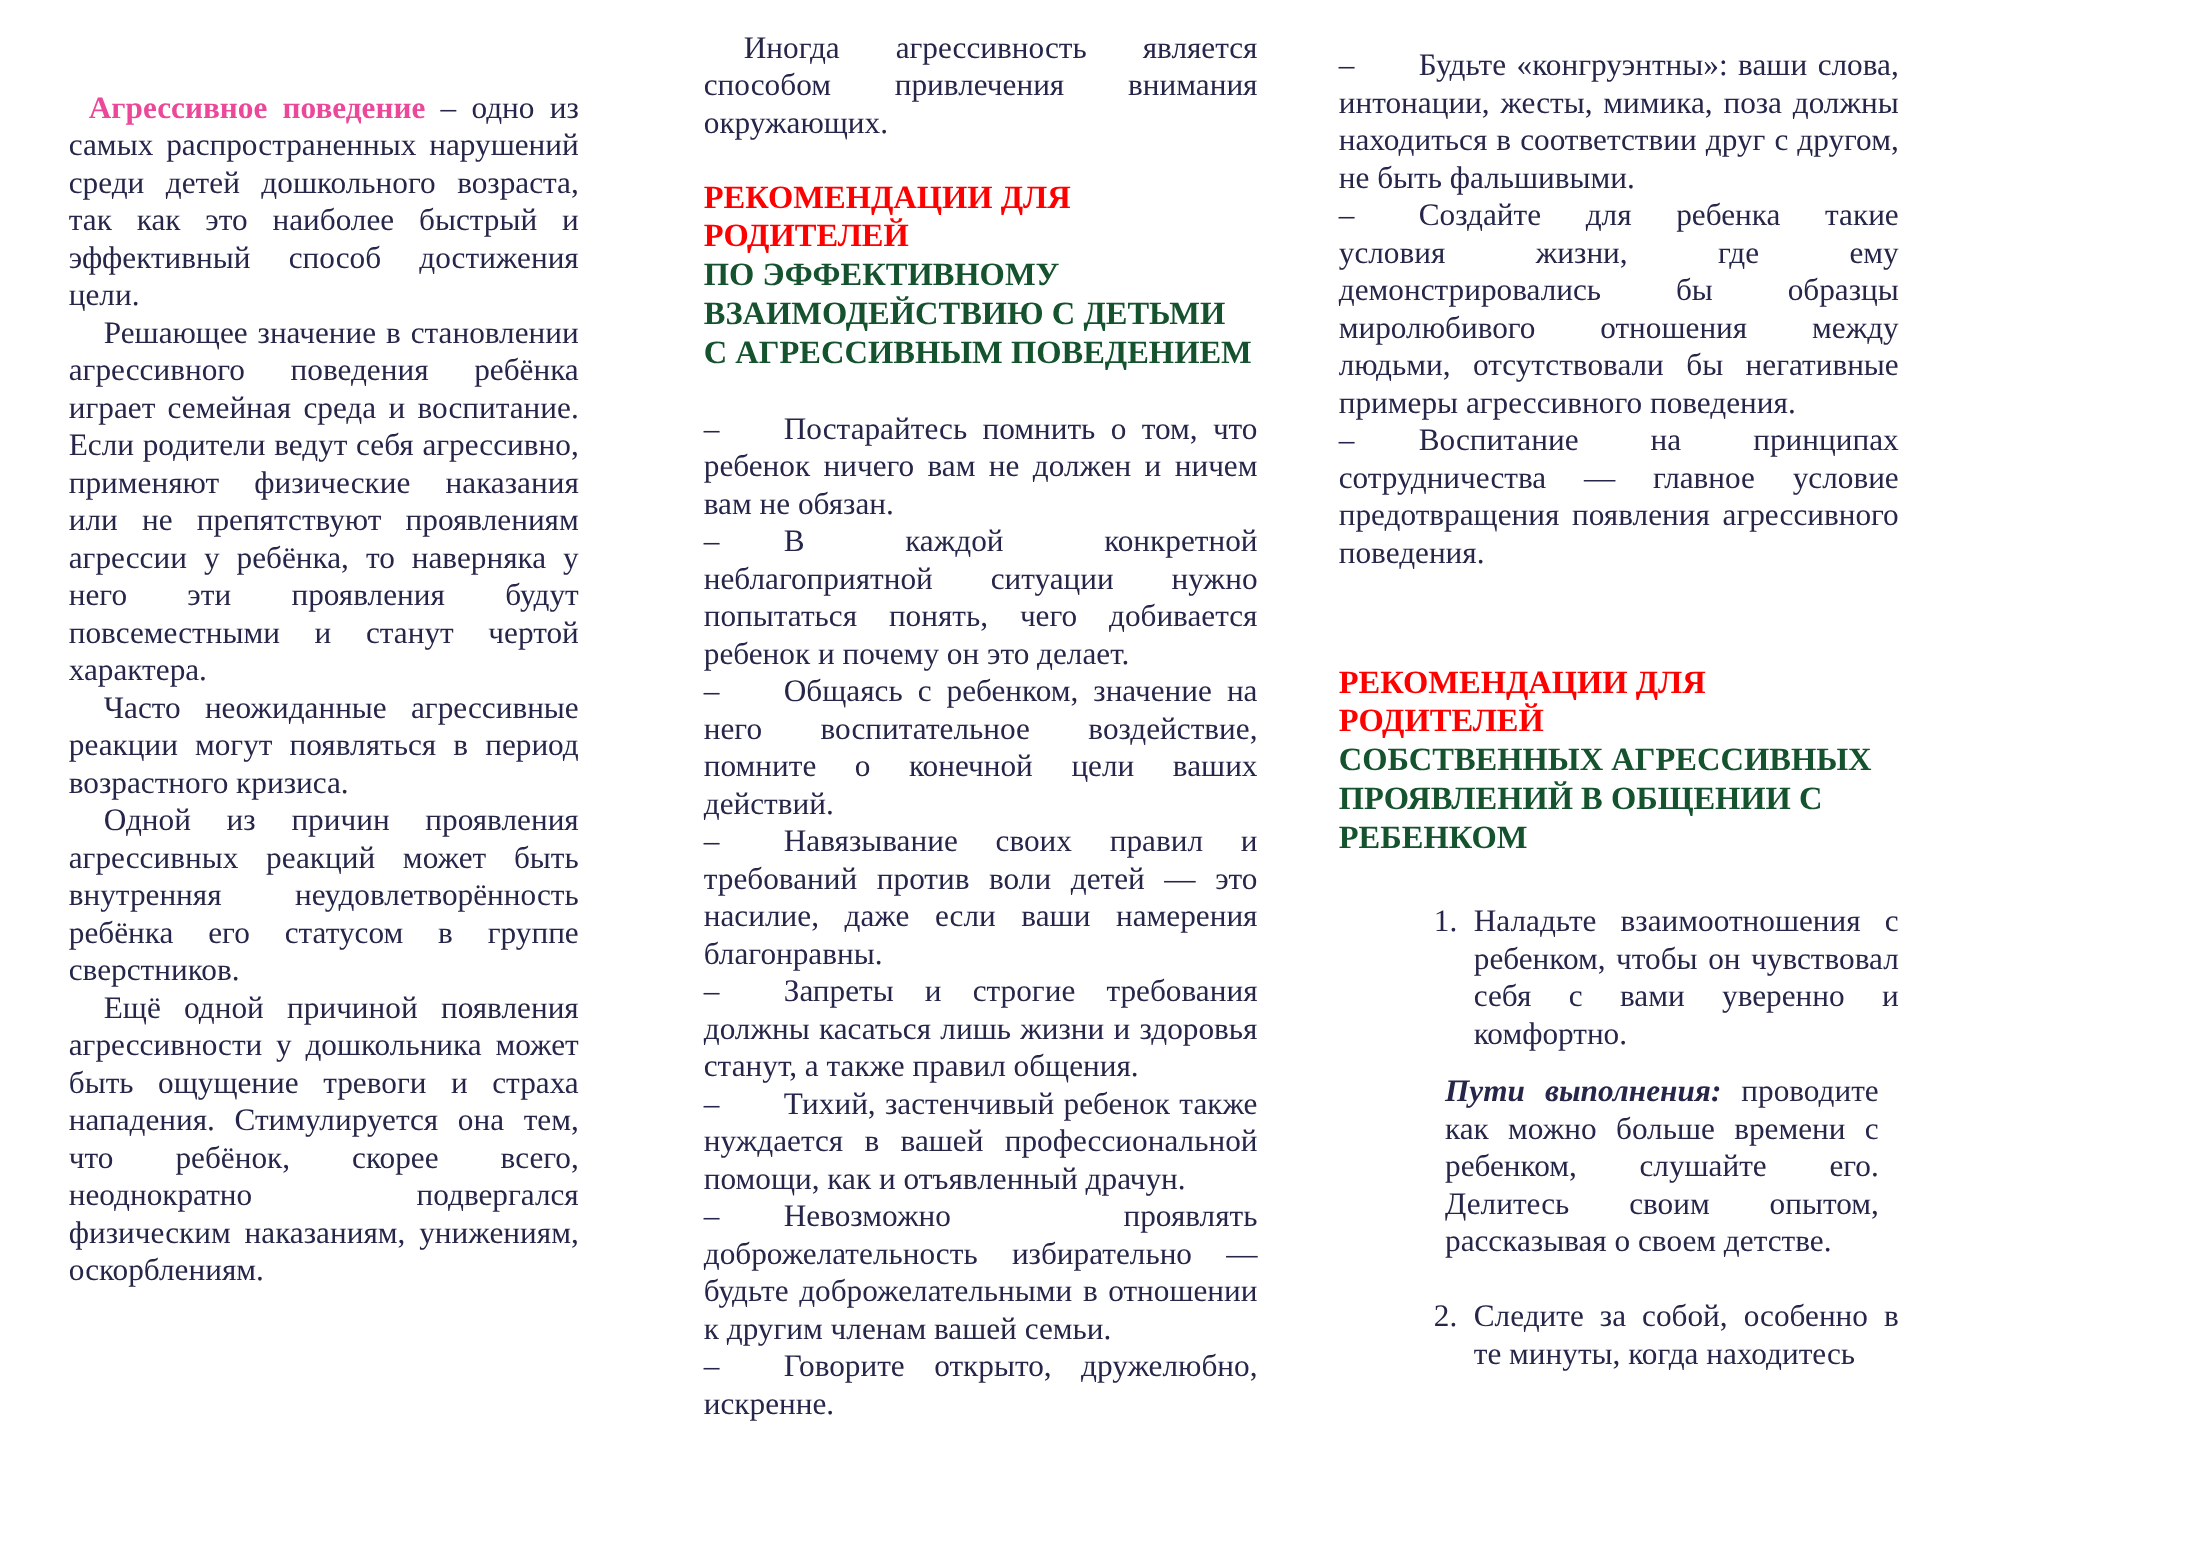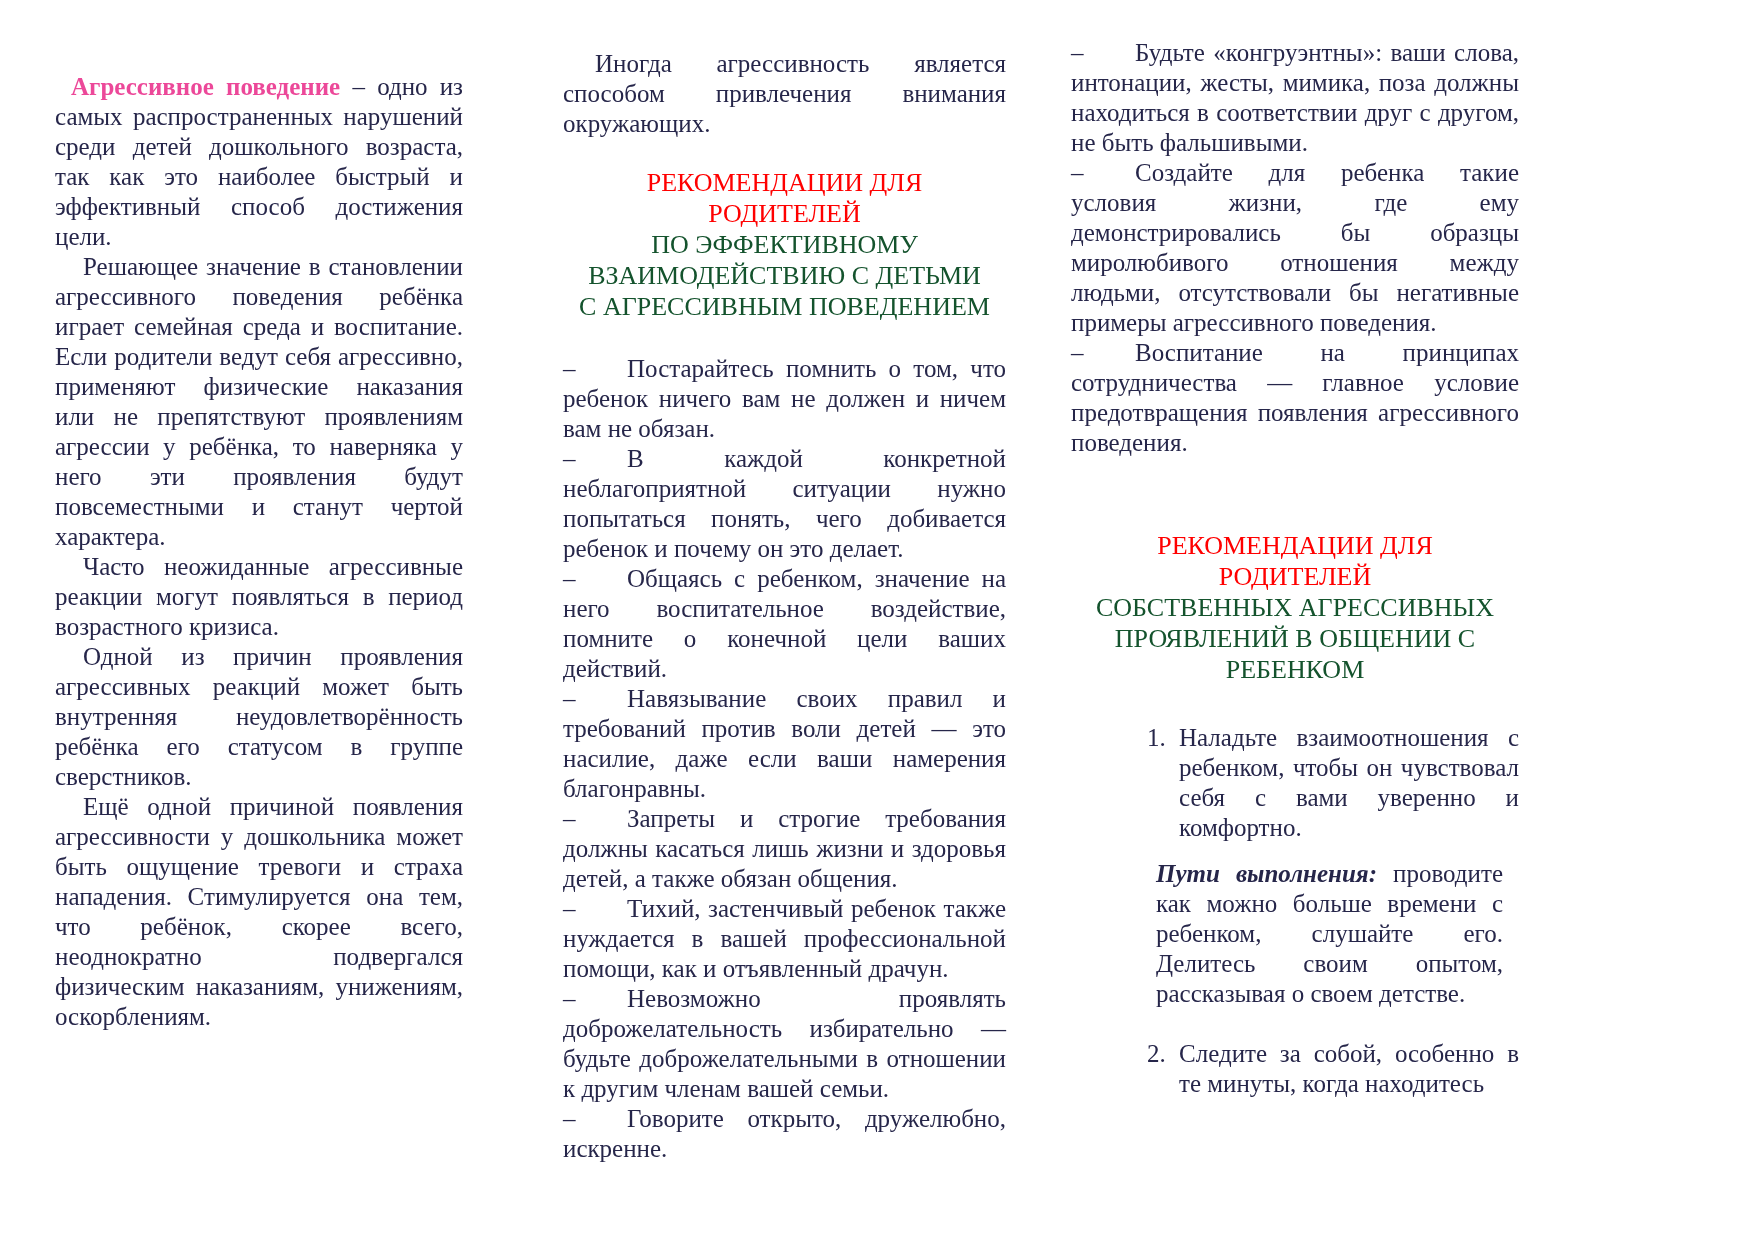--- a/index.html
+++ b/index.html
@@ -20,39 +20,39 @@
     inset: 0;
     background: #ffffff;
   }
   .col {
     position: absolute;
     font-size: 25px;
     line-height: 30px;
     text-align: justify;
   }
   .col1 { left: 55px;   top: 72px; width: 408px; }
-  .col2 { left: 563px;  top: 49px; width: 443px; }
+  .col2 { left: 563px;  top: 24px; width: 443px; }
   .col3 { left: 1071px; top: 38px; width: 448px; }
 
   p.para { margin: 0; text-indent: 28px; }
   p.lead { text-indent: 16px; }
   p.intro { text-indent: 32px; }
 
   .lead-title {
     color: #ec4899;
     font-weight: bold;
   }
 
   .heading { margin: 28px 0 32px 0; text-align: center; }
   .col3 .heading { margin: 72px 0 38px 0; }
   .head-line {
-    font-weight: normal;
+    font-weight: bold;
     font-size: 26px;
     line-height: 31px;
-    text-align: center;
+    text-align: left;
   }
   .head-red  { color: #ff0000; }
   .head-blue { color: #14532d; }
 
   p.dash-item {
     margin: 0;
     position: relative;
     text-indent: 64px;
   }
   p.dash-item .dash {
@@ -105,21 +105,21 @@
       <div class="head-line head-red">РОДИТЕЛЕЙ</div>
       <div class="head-line head-blue">ПО ЭФФЕКТИВНОМУ</div>
       <div class="head-line head-blue">ВЗАИМОДЕЙСТВИЮ С ДЕТЬМИ</div>
       <div class="head-line head-blue">С АГРЕССИВНЫМ ПОВЕДЕНИЕМ</div>
     </div>
 
     <p class="dash-item"><span class="dash">–</span><span>Постарайтесь помнить о том, что ребенок ничего вам не должен и ничем вам не обязан.</span></p>
     <p class="dash-item"><span class="dash">–</span><span>В каждой конкретной неблагоприятной ситуации нужно попытаться понять, чего добивается ребенок и почему он это делает.</span></p>
     <p class="dash-item"><span class="dash">–</span><span>Общаясь с ребенком, значение на него воспитательное воздействие, помните о конечной цели ваших действий.</span></p>
     <p class="dash-item"><span class="dash">–</span><span>Навязывание своих правил и требований против воли детей — это насилие, даже если ваши намерения благонравны.</span></p>
-    <p class="dash-item"><span class="dash">–</span><span>Запреты и строгие требования должны касаться лишь жизни и здоровья детей, а также обязан общения.</span></p>
+    <p class="dash-item"><span class="dash">–</span><span>Запреты и строгие требования должны касаться лишь жизни и здоровья станут, а также правил общения.</span></p>
     <p class="dash-item"><span class="dash">–</span><span>Тихий, застенчивый ребенок также нуждается в  вашей профессиональной помощи, как и отъявленный драчун.</span></p>
     <p class="dash-item"><span class="dash">–</span><span>Невозможно проявлять доброжелательность избирательно — будьте доброжелательными в отношении к другим членам вашей семьи.</span></p>
     <p class="dash-item"><span class="dash">–</span><span>Говорите открыто, дружелюбно, искренне.</span></p>
   </section>
 
   <section class="col col3">
     <p class="dash-item"><span class="dash">–</span><span>Будьте «конгруэнтны»: ваши слова, интонации, жесты, мимика, поза должны находиться в соответствии друг с другом, не быть фальшивыми.</span></p>
     <p class="dash-item"><span class="dash">–</span><span>Создайте для ребенка такие условия жизни, где ему демонстрировались бы образцы миролюбивого отношения между людьми, отсутствовали бы негативные примеры агрессивного поведения.</span></p>
     <p class="dash-item"><span class="dash">–</span><span>Воспитание на принципах сотрудничества — главное условие предотвращения появления агрессивного поведения.</span></p>
 

